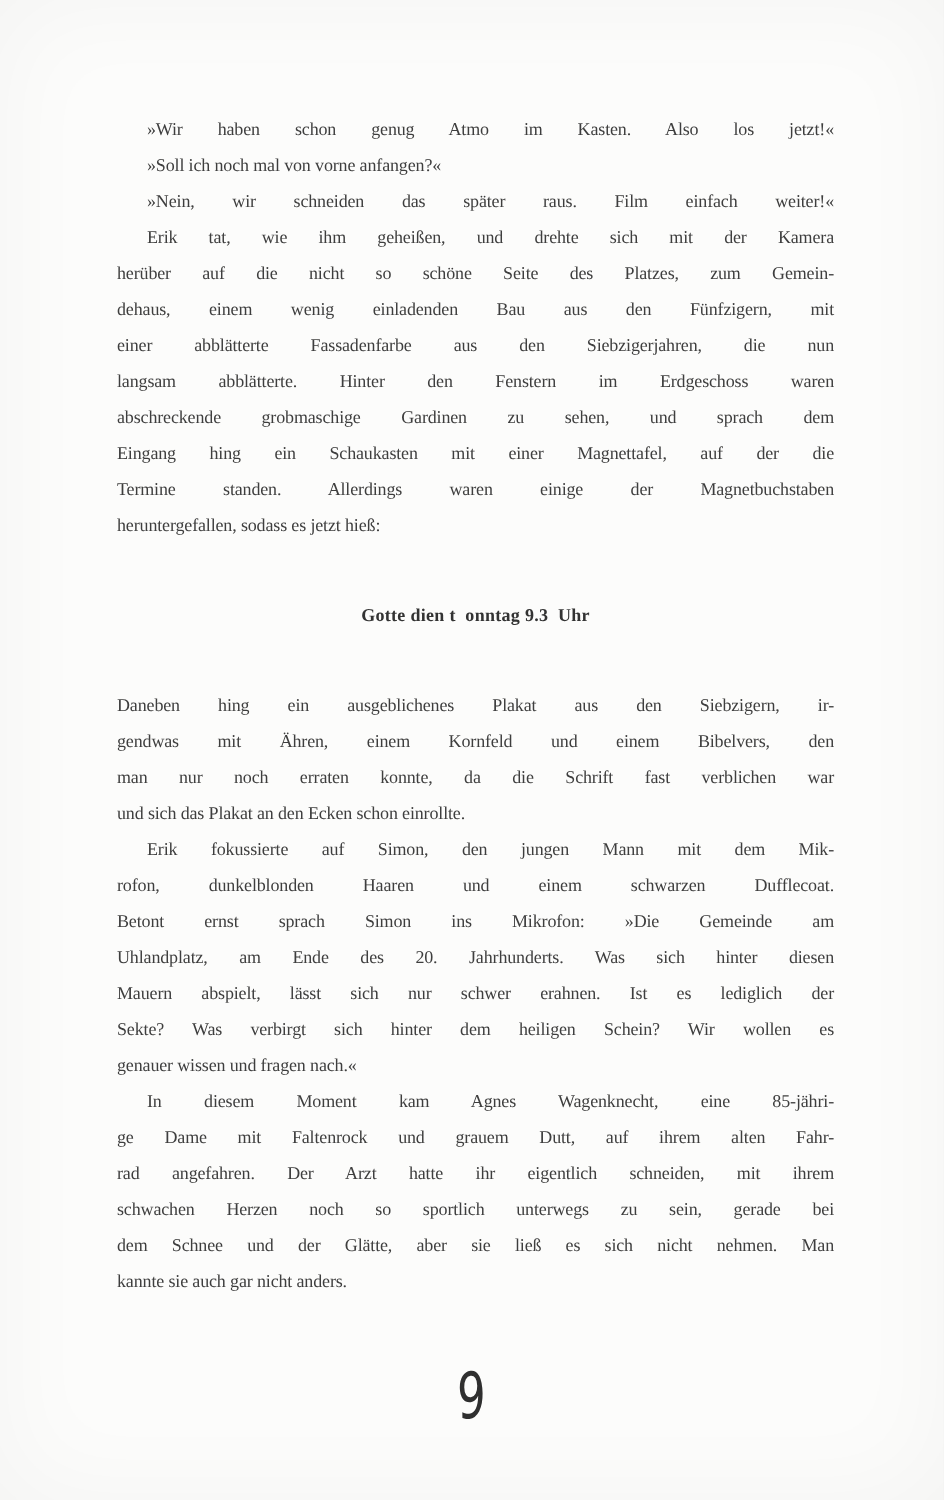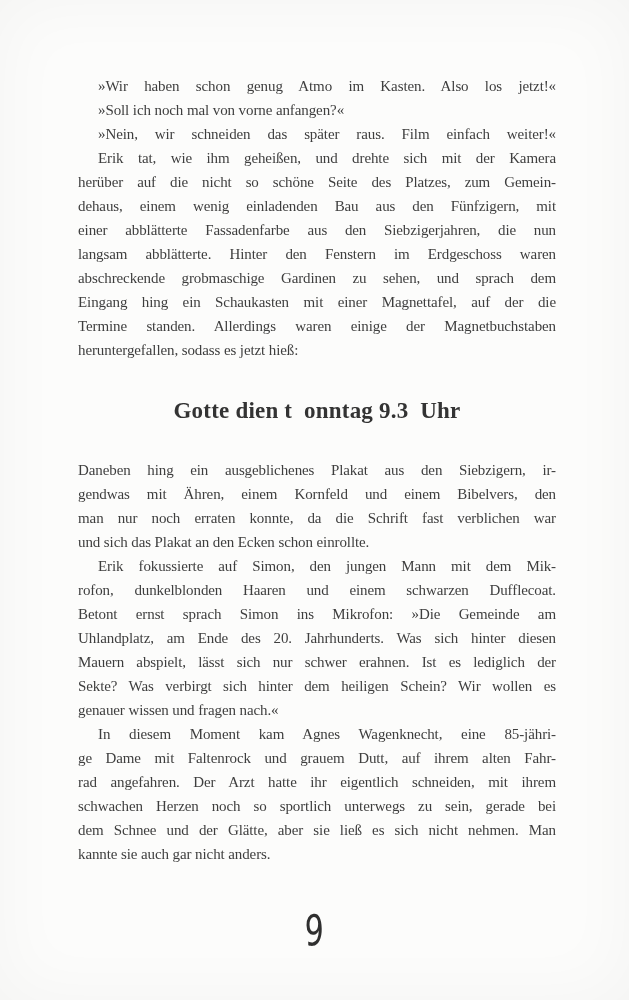--- a/index.html
+++ b/index.html
@@ -12,21 +12,21 @@
     position:relative;
     width:629px;height:1000px;
     background:#fcfcfb;
     box-shadow:inset 0 0 70px rgba(0,0,0,0.035);
     overflow:hidden;
   }
   .textcol{
     position:absolute;
     left:78px;width:478px;
     color:#3e3e3e;
-    font-size:15px;
+    font-size:12px;
     line-height:24px;
     letter-spacing:-0.1px;
   }
   #block1{top:74px;}
   #block2{top:458px;}
   .ln{
     height:24px;
     text-align:left;
     white-space:normal;
   }
@@ -35,21 +35,21 @@
     text-align-last:justify;
   }
   .ln.ind{ text-indent:20px; }
   .sign{
     position:absolute;
     left:78px;width:478px;
     top:398px;
     line-height:25px;
     text-align:center;
     font-weight:bold;
-    font-size:23px;
+    font-size:12px;
     color:#333333;
     white-space:pre-wrap;
     letter-spacing:0.2px;
   }
   .pagenum{
     position:absolute;
     left:0;top:906px;width:629px;
     text-align:center;
   }
   .pagenum span{

